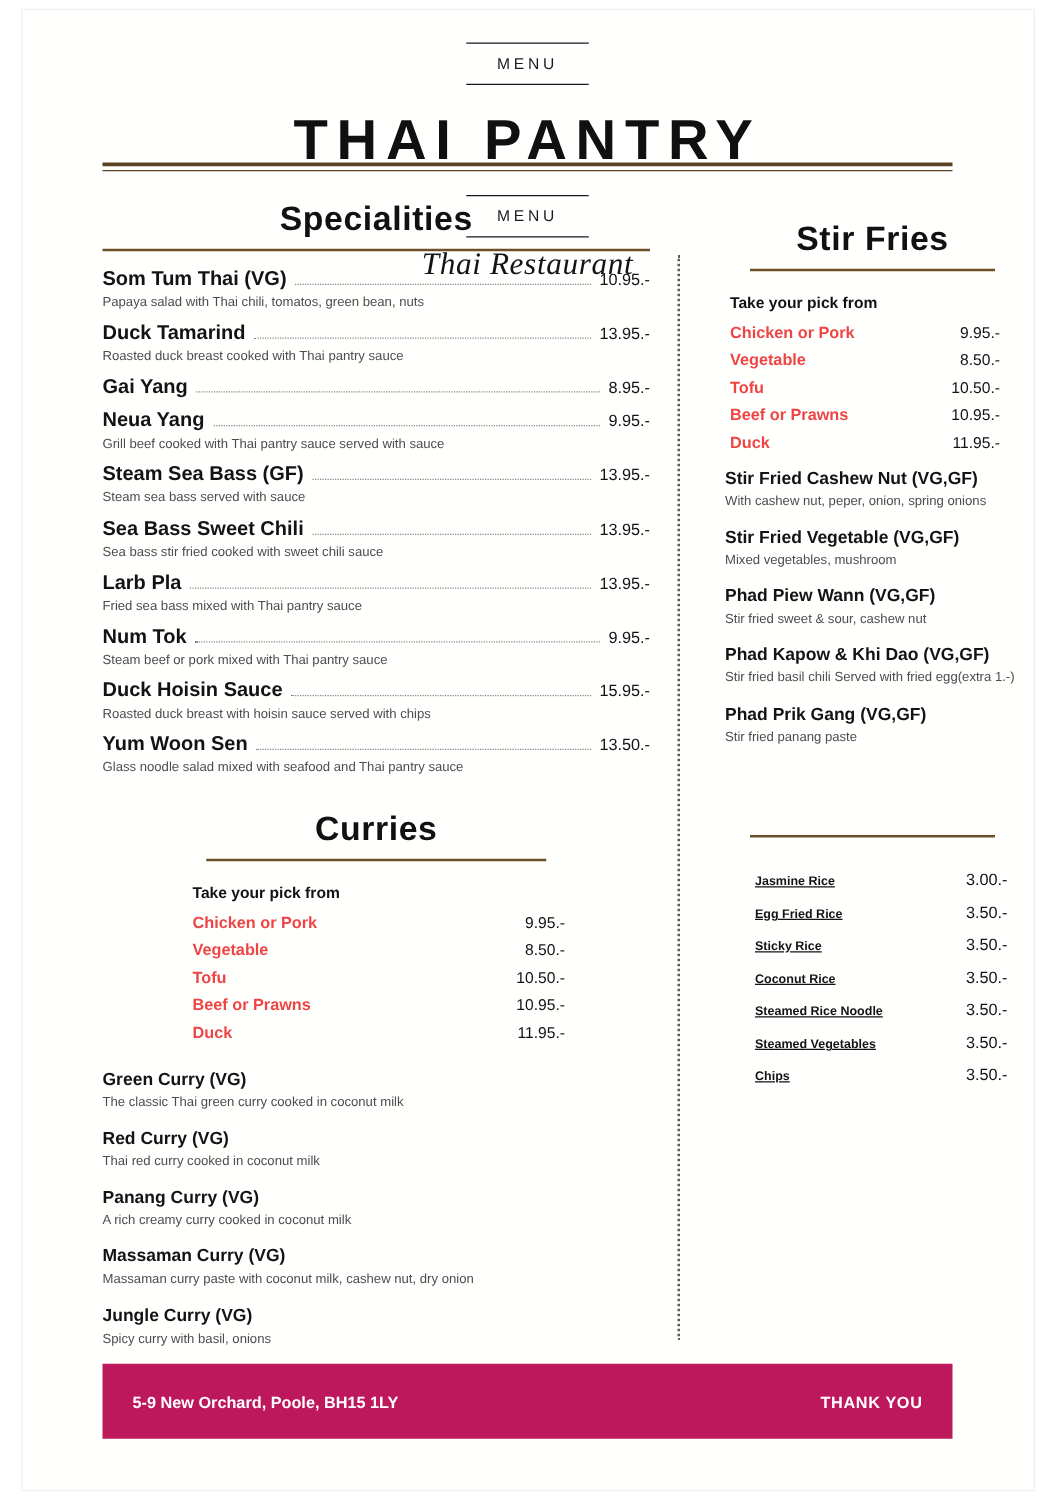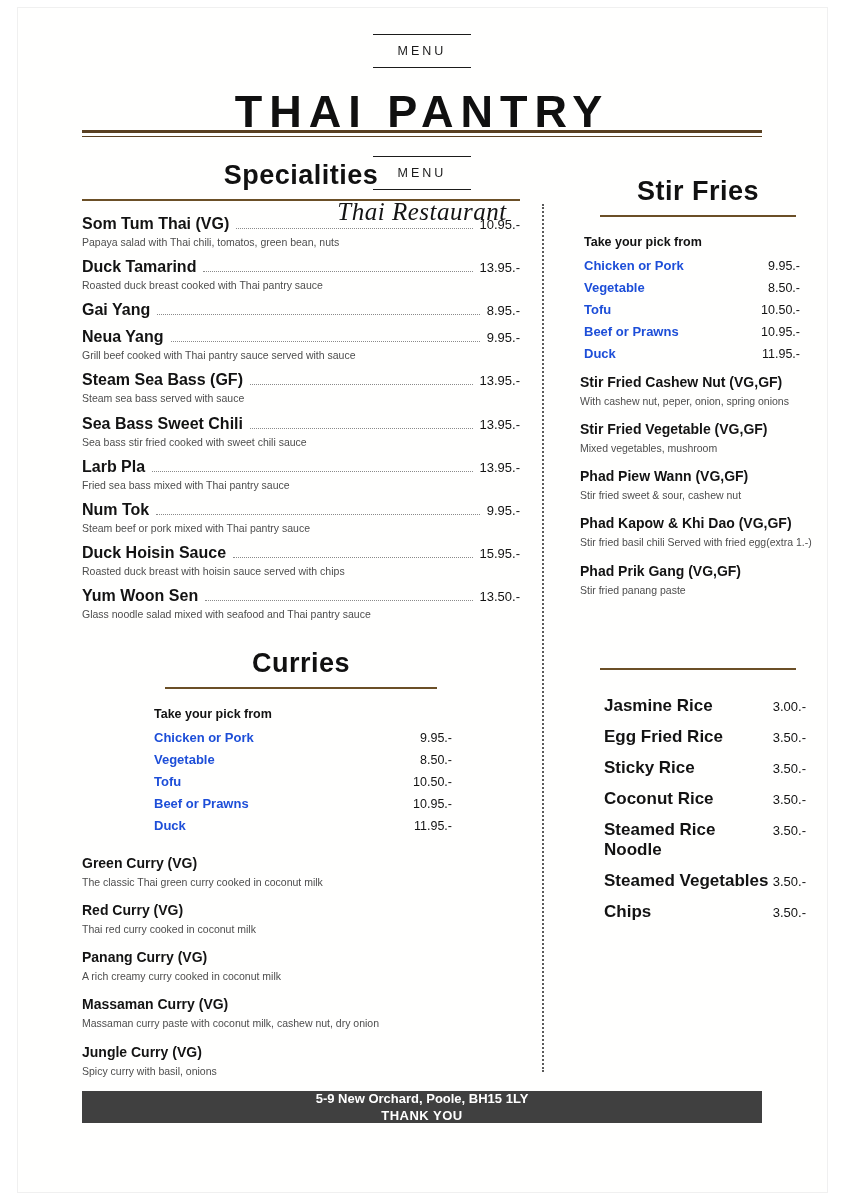--- a/index.html
+++ b/index.html
@@ -165,61 +165,61 @@
     margin-bottom: 9px;
   }
   .pick-row {
     display: flex;
     align-items: baseline;
     margin-top: 7px;
   }
   .pick-label {
     font-size: 13px;
     font-weight: 700;
-    color: #1d4ed8;
+    color: #ef4444;
     flex: none;
   }
   .pick-spacer { flex: 1 1 auto; }
   .pick-price {
     font-size: 12.5px;
     color: #131313;
     flex: none;
   }
 
   
   .side-row {
     display: flex;
     align-items: baseline;
     margin-top: 11px;
   }
   .side-label {
-    font-size: 17px;
+    font-size: 10px;
     font-weight: 700;
     color: #131313;
+    text-decoration: underline;
   }
   .side-spacer { flex: 1 1 auto; }
   .side-price {
     font-size: 13px;
     color: #131313;
   }
 
   
   .footer {
     position: absolute;
     left: 64px;
     top: 1083px;
     width: 680px;
-    height: 32px;
-    background: #404040;
+    height: 60px;
+    background: #be185d;
     display: flex;
     align-items: center;
     justify-content: space-between;
     padding: 0 24px;
     box-sizing: border-box;
-    flex-direction: column;
   }
   .footer-left {
     color: #fff;
     font-size: 13px;
     font-weight: 700;
   }
   .footer-right {
     color: #fff;
     font-size: 13px;
     font-weight: 700;

